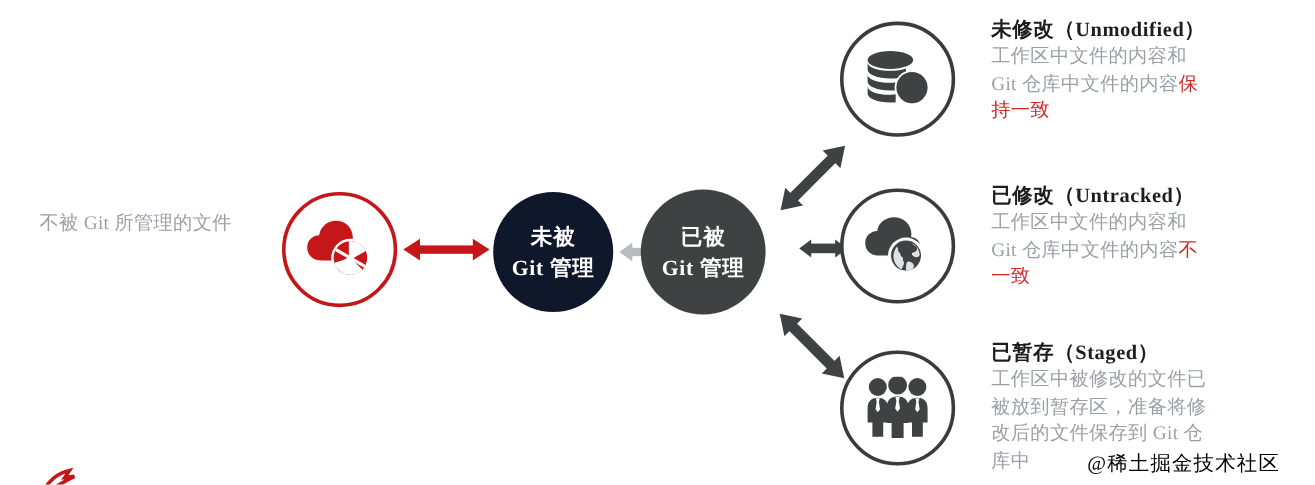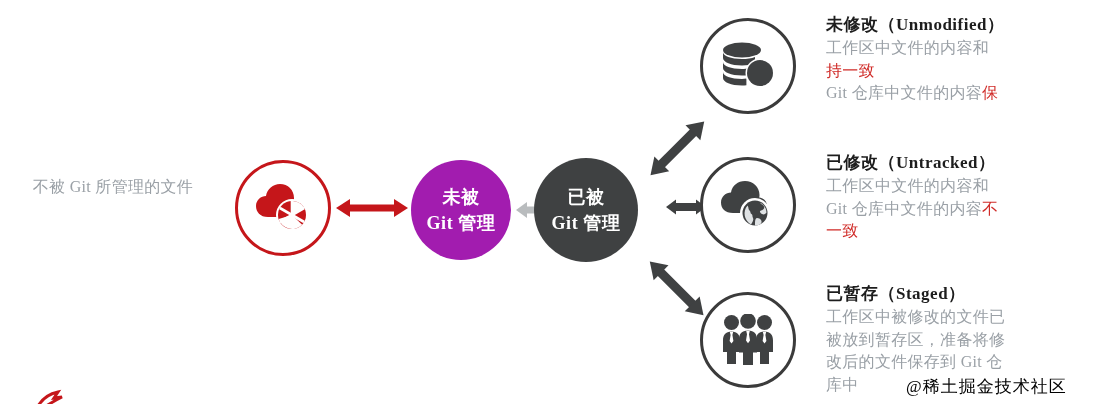--- a/index.html
+++ b/index.html
@@ -55,21 +55,21 @@
     justify-content: center;
   }
   .circle-outline-red {
     border: 3px solid #c5161a;
     background: #ffffff;
   }
   .circle-outline-dark {
     border: 3px solid #3b3b3b;
     background: #ffffff;
   }
-  .circle-fill-red  { background: #a21caf; }
+  .circle-fill-red  { background: #0f172a; }
   .circle-fill-dark { background: #3f4142; }
 
   .circle-label {
     color: #ffffff;
     font-family: "Liberation Serif", "DejaVu Serif", serif;
     font-weight: bold;
     font-size: 18px;
     line-height: 1.45;
     text-align: center;
     letter-spacing: .6px;
@@ -230,22 +230,22 @@
         <path d="M43.5 17.5 C37.5 17.5 35 21 35 26.5 L35 38 L39 38 L39 50 L48 50 L48 38 L52 38 L52 26.5 C52 21 49.5 17.5 43.5 17.5 Z" fill="#3f4142"></path>
         <path d="M41.8 17.8 L45.2 17.8 L44.4 21 L45.4 27 L43.5 29.5 L41.6 27 L42.6 21 Z" fill="#ffffff"></path>
       </svg>
     </span>
   </div>
 
   <div class="blk" id="blk-unmodified">
     <div class="title">未修改（Unmodified）</div>
     <div class="body">
       <div><span>工作区中文件的内容和</span><span class="hl"></span></div>
+      <div><span>Git 仓库中文件的内容</span><span class="hl">保</span></div>
       <div><span></span><span class="hl">持一致</span></div>
-      <div><span>Git 仓库中文件的内容</span><span class="hl">保</span></div>
     </div>
   </div>
 
   <div class="blk" id="blk-modified">
     <div class="title">已修改（Untracked）</div>
     <div class="body">
       <div><span>工作区中文件的内容和</span><span class="hl"></span></div>
       <div><span>Git 仓库中文件的内容</span><span class="hl">不</span></div>
       <div><span></span><span class="hl">一致</span></div>
     </div>

